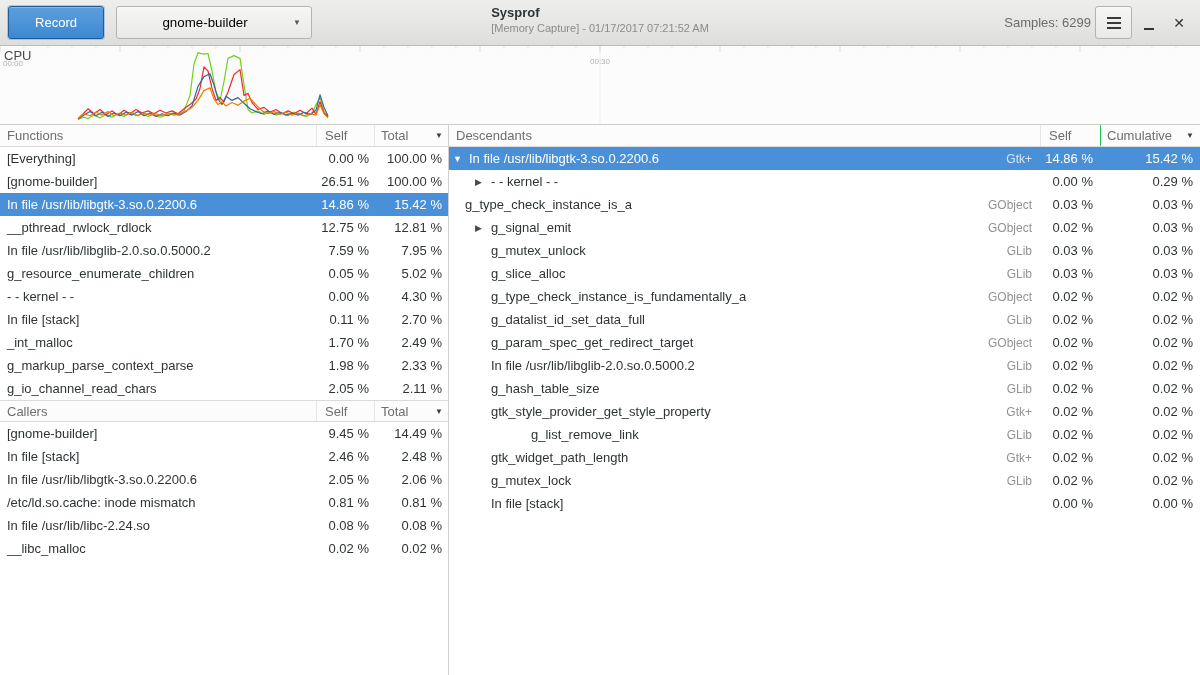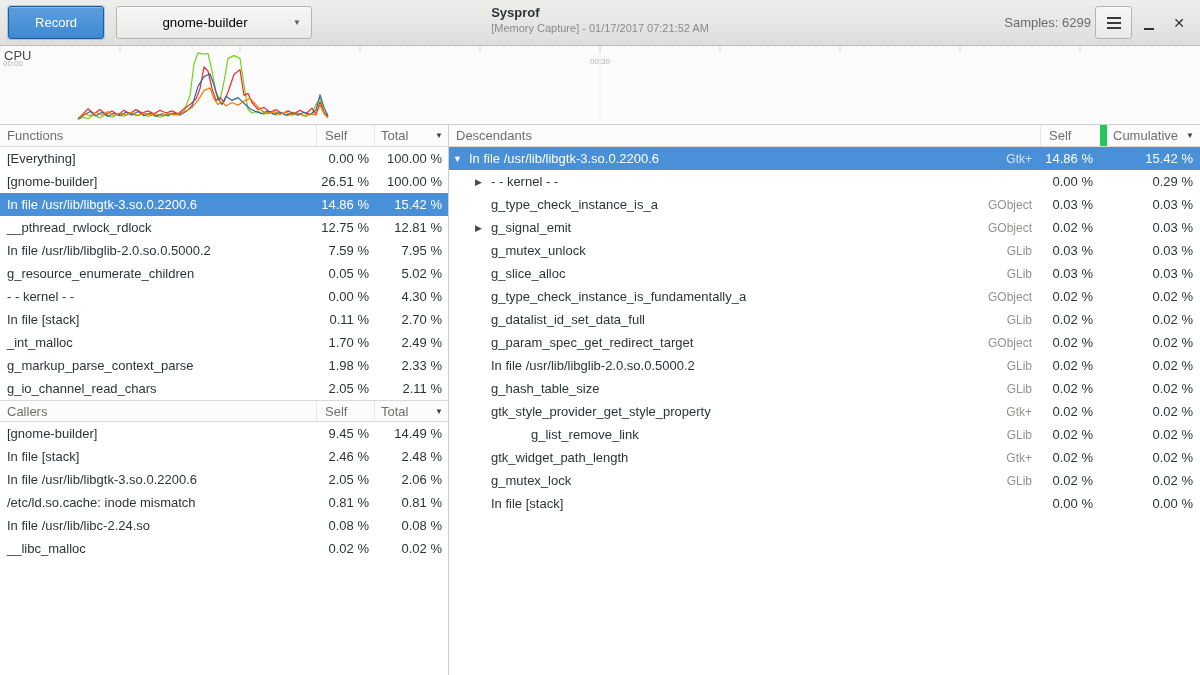--- a/index.html
+++ b/index.html
@@ -41,21 +41,21 @@
   .pane-right { flex:1; display:flex; flex-direction:column; background:#fff; }
 
   .thead { height:22px; display:flex; align-items:stretch; background:#fcfcfc;
     border-bottom:1px solid #dadad8; color:#6e6e6c; font-size:13px; flex:0 0 auto; }
   .thead.topline { border-top:1px solid #dadad8; }
   .hc { display:flex; align-items:center; }
   .h-name { flex:1; padding-left:7px; }
   .h-self { width:58px; padding-left:8px; border-left:1px solid #e6e6e4; }
   .h-total { width:74px; padding-left:6px; padding-right:5px; border-left:1px solid #e6e6e4; justify-content:space-between; }
   .h-dself { width:60px; padding-left:8px; border-left:1px solid #e6e6e4; }
-  .h-dcum { width:100px; padding-left:6px; padding-right:6px; border-left:7px solid #22c55e; justify-content:space-between; }
+  .h-dcum { width:100px; padding-left:6px; padding-right:6px; border-left:1px solid #22c55e; justify-content:space-between; }
   .sort { font-size:8px; color:#3c3c3c; }
 
   .tbody { flex:0 0 auto; }
   .trow { height:23px; display:flex; align-items:center; font-size:13px; color:#2e3436; }
   .trow.selected { background:#4a90d9; color:#fff; }
   .c-name { flex:1; padding-left:7px; white-space:nowrap; overflow:hidden; }
   .c-self { width:58px; text-align:right; padding-right:5px; }
   .c-total { width:74px; text-align:right; padding-right:6px; }
 
   .d-name { flex:1; display:flex; align-items:center; white-space:nowrap; overflow:hidden; }
@@ -292,21 +292,21 @@
         <div class="trow">
           <span class="d-name" style="padding-left: 26px;">
             <span class="expander">▶</span>
             <span>- - kernel - -</span>
             <span class="lib"></span>
           </span>
           <span class="d-self">0.00 %</span>
           <span class="d-cum">0.29 %</span>
         </div>
         <div class="trow">
-          <span class="d-name" style="padding-left: 26px;">
+          <span class="d-name" style="">
             <span class="expander"></span>
             <span>g_type_check_instance_is_a</span>
             <span class="lib">GObject</span>
           </span>
           <span class="d-self">0.03 %</span>
           <span class="d-cum">0.03 %</span>
         </div>
         <div class="trow">
           <span class="d-name" style="padding-left: 26px;">
             <span class="expander">▶</span>

